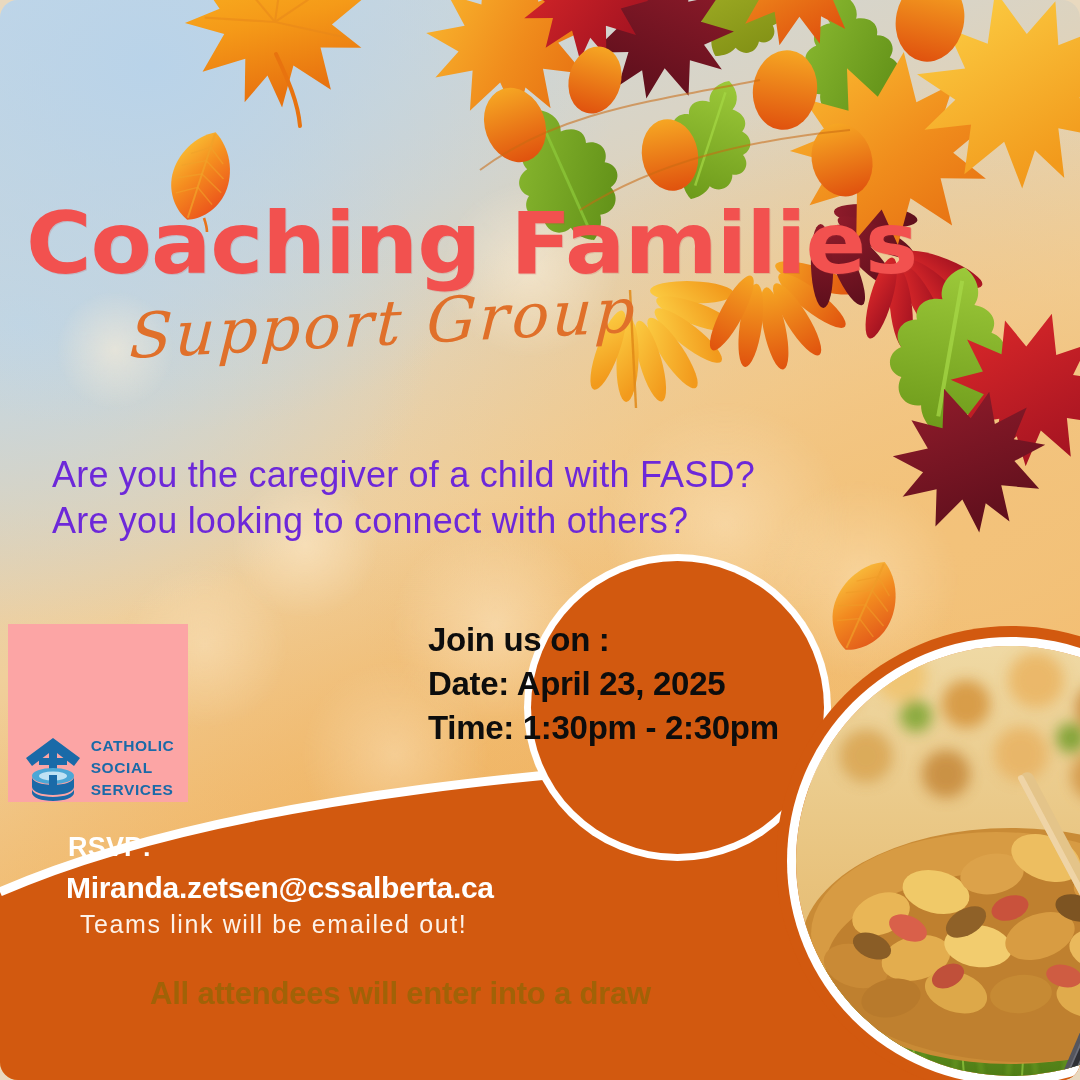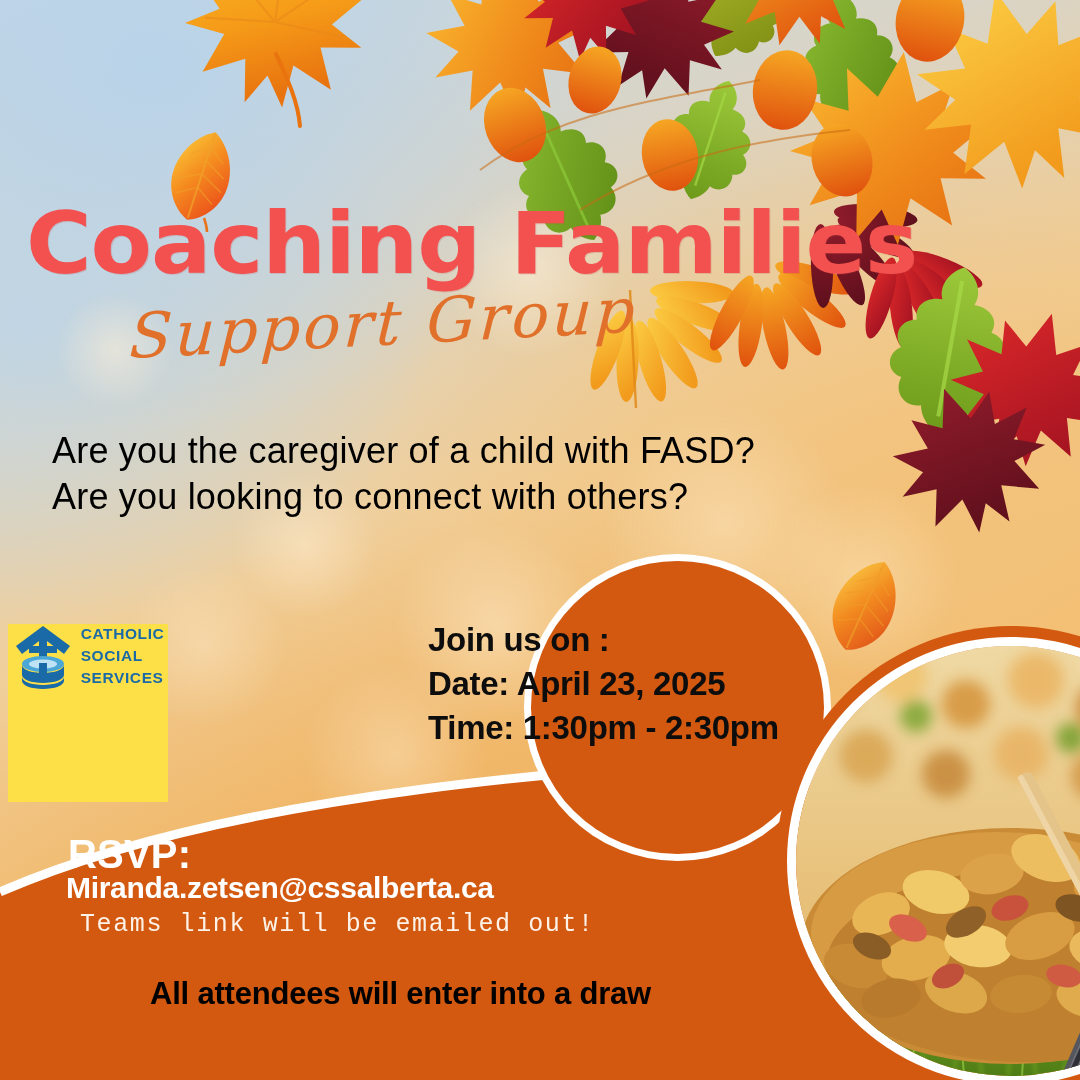--- a/index.html
+++ b/index.html
@@ -6,20 +6,21 @@
   html,body { width:1080px; height:1080px; overflow:hidden; }
   body {
     font-family:"Liberation Sans", sans-serif;
     background:#e9d9bf;
   }
 
   #flyer {
     position:relative;
     width:1080px; height:1080px;
     overflow:hidden;
+    border-radius:18px;
   }
 
   
   .bg-base {
     position:absolute; inset:0;
     background:
       radial-gradient(ellipse 70% 55% at 14% 6%,  #b9d3e9 0%, rgba(185,211,233,0) 62%),
       radial-gradient(ellipse 55% 40% at 2% 30%,  #c3d6e2 0%, rgba(195,214,226,0) 70%),
       radial-gradient(ellipse 90% 70% at 50% 95%, #f0b05d 0%, rgba(240,176,93,0) 70%),
       radial-gradient(ellipse 80% 60% at 88% 50%, #f3c27a 0%, rgba(243,194,122,0) 70%),
@@ -52,36 +53,36 @@
     font-size:62px;
     color:#e0702a;
     letter-spacing:3px;
     transform:rotate(-3deg) skewX(-6deg);
     transform-origin:left center;
     white-space:nowrap;
   }
 
   
   .question {
-    position:absolute; left:52px; top:428px;
+    position:absolute; left:52px; top:452px;
     font-family:"Liberation Sans", sans-serif;
     font-size:36px;
     line-height:1.28;
-    color:#000000;
+    color:#6d28d9;
     letter-spacing:.2px;
     white-space:nowrap;
   }
   .question div { white-space:nowrap; }
 
   
   .logo-box {
     position:absolute; left:8px; top:624px;
-    width:160px; height:178px;
-    background:#fde047;
-    display:flex; align-items:flex-start; justify-content:center;
+    width:180px; height:178px;
+    background:#fca5a5;
+    display:flex; align-items:flex-end; justify-content:center;
   }
   .logo-inner { display:flex; align-items:center; gap:7px; transform:translateY(-1px); }
   .logo-words {
     font-family:"Liberation Sans", sans-serif;
     font-weight:bold;
     font-size:15.5px;
     line-height:1.42;
     color:#1a6aa8;
     letter-spacing:.6px;
   }
@@ -120,47 +121,47 @@
     color:#0d0d0d;
     letter-spacing:-.3px;
     white-space:nowrap;
   }
   .event-details div { white-space:nowrap; }
 
   
   .rsvp-label {
     position:absolute; left:68px; top:832px;
     font-family:"Liberation Sans", sans-serif;
-    font-weight:bold; font-size:40px;
+    font-weight:bold; font-size:27px;
     color:#ffffff; letter-spacing:.2px;
   }
   .rsvp-email {
     position:absolute; left:66px; top:871px;
     font-family:"Liberation Sans", sans-serif;
     font-weight:bold; font-size:30px;
     color:#ffffff; letter-spacing:-.3px;
     white-space:nowrap;
   }
   .rsvp-note {
     position:absolute; left:80px; top:910px;
-    font-family:Liberation Mono, monospace;
+    font-family:Liberation Sans, sans-serif;
     font-size:25px;
     color:#fdf2e8;
     letter-spacing:1.6px;
     white-space:nowrap;
   }
 
   
   .draw-text {
     position:absolute; left:150px; top:974px;
     font-family:"Liberation Sans", sans-serif;
     font-weight:bold;
     font-size:31px;
     line-height:1.3;
-    color:#000000;
+    color:#a16207;
     letter-spacing:-.2px;
     white-space:nowrap;
   }
   .draw-text div { white-space:nowrap; }
 </style>
 </head>
 <body>
 
 <div id="flyer">
 

